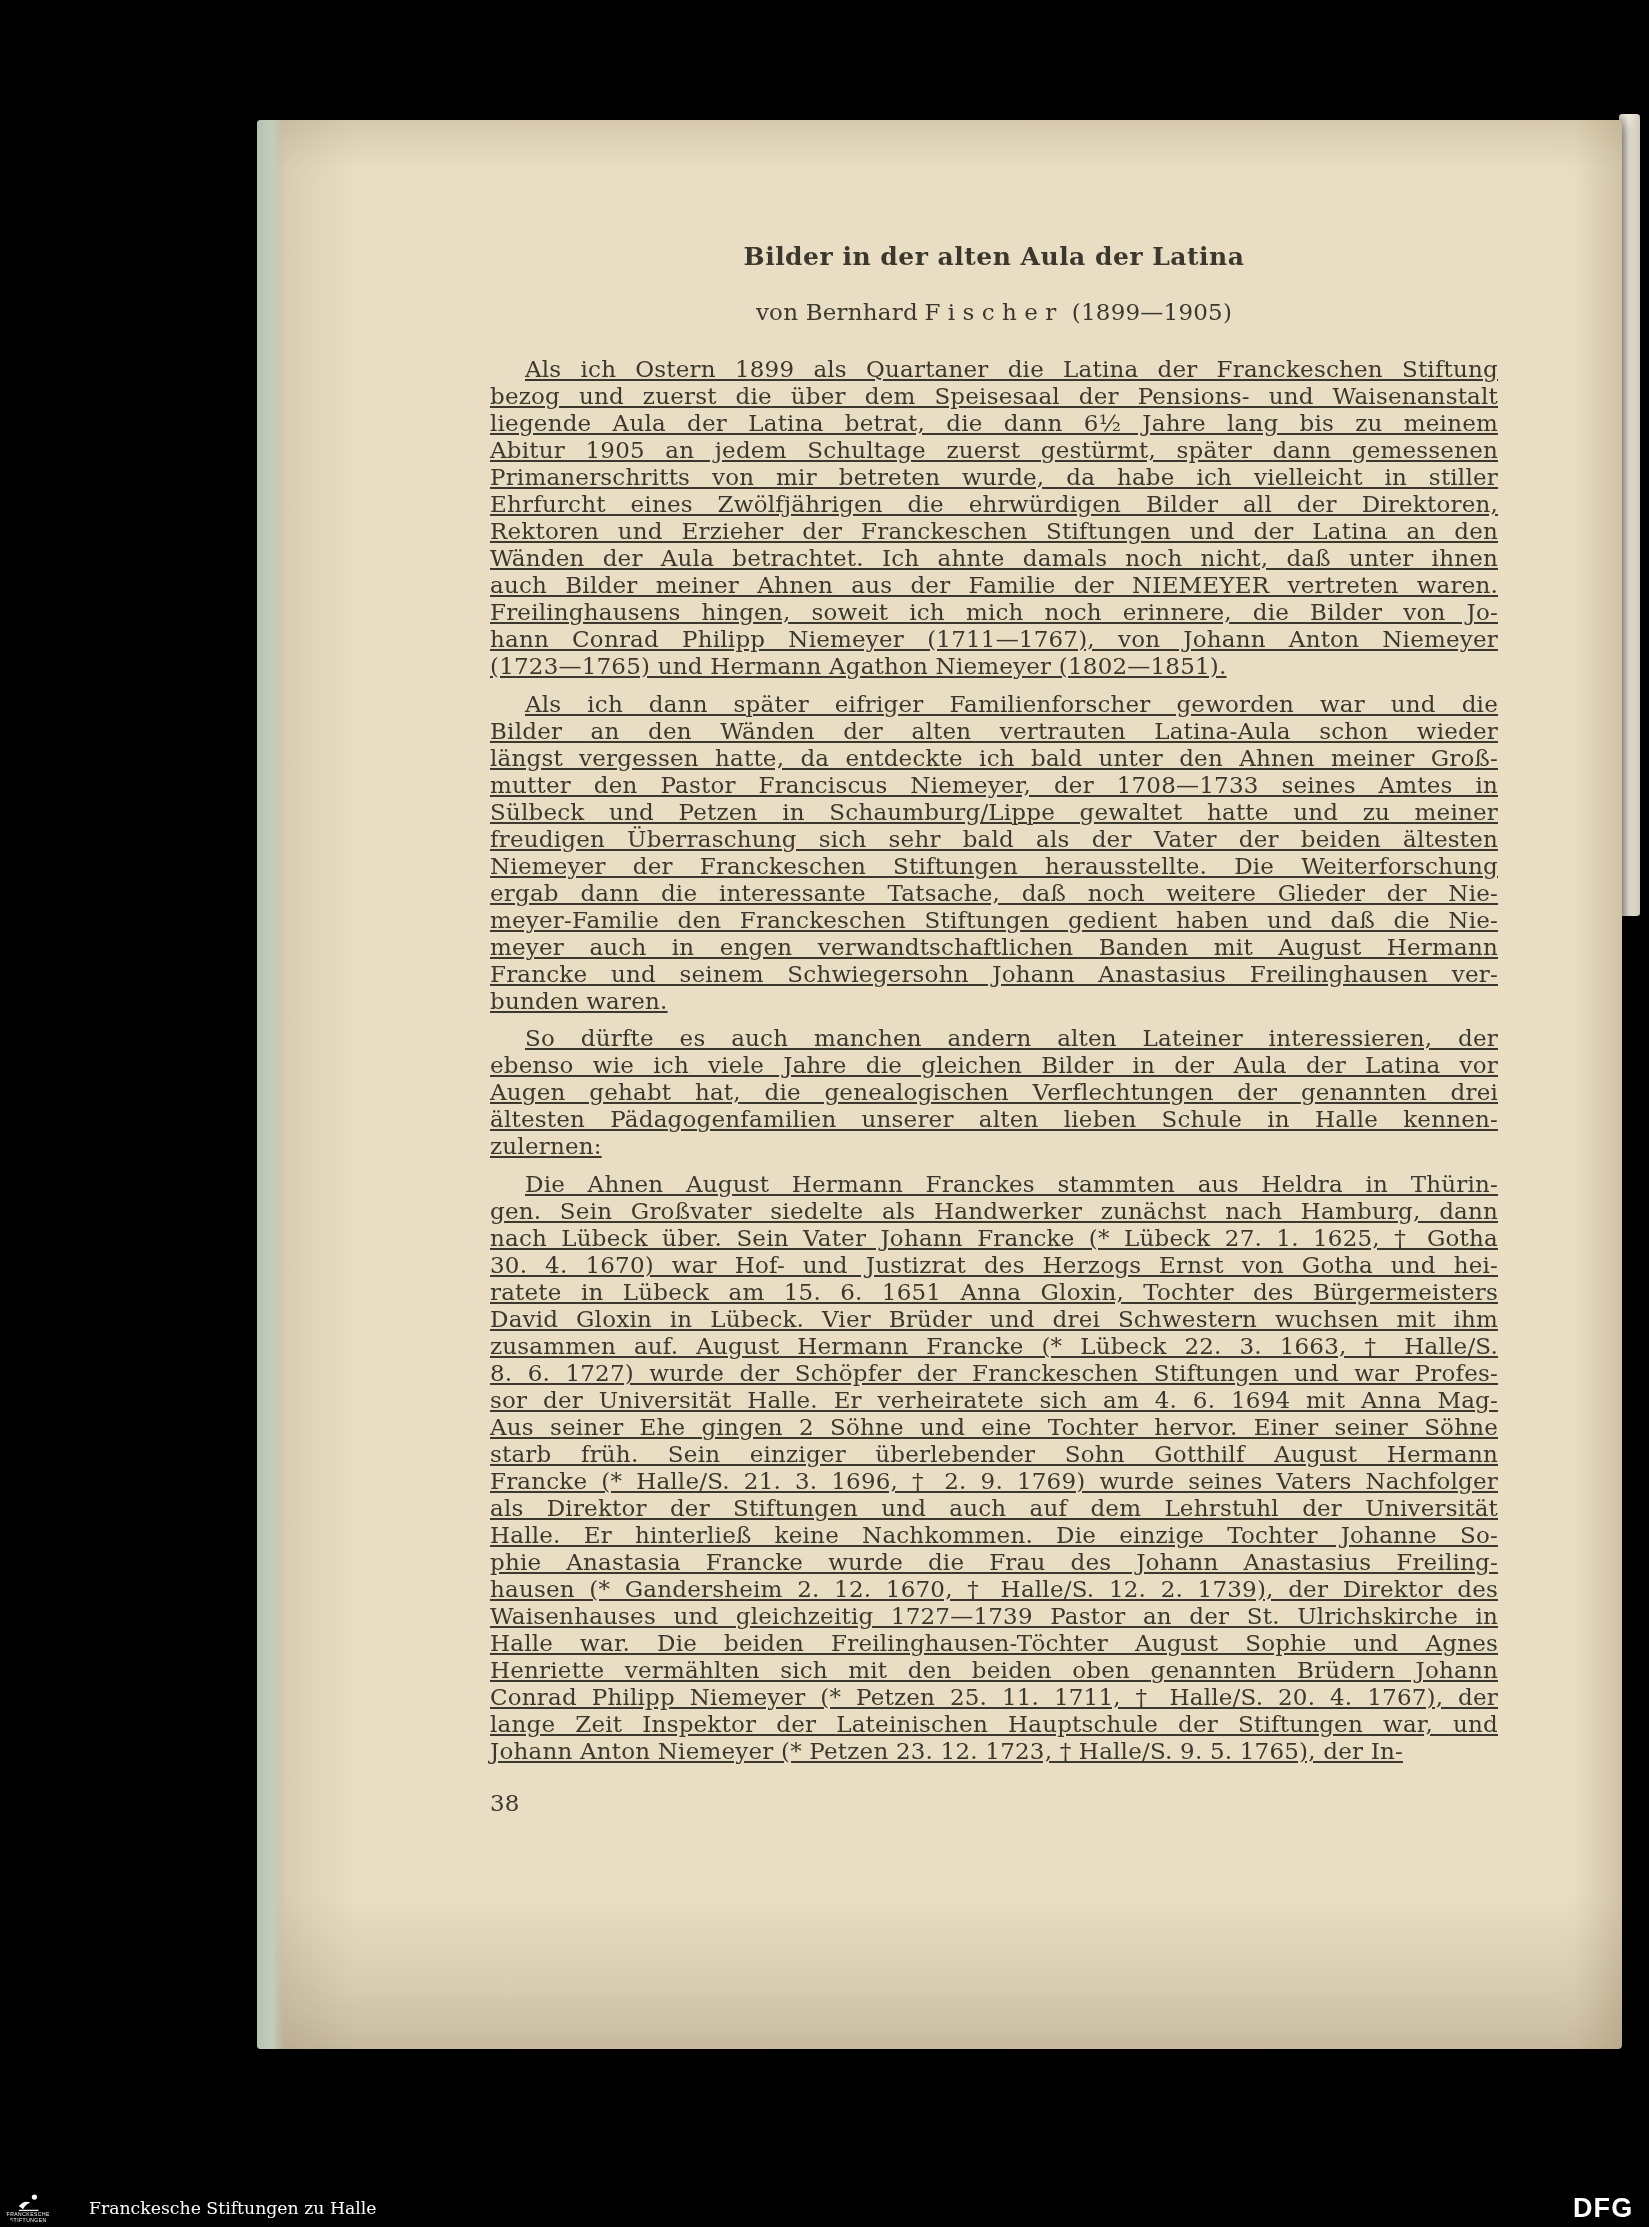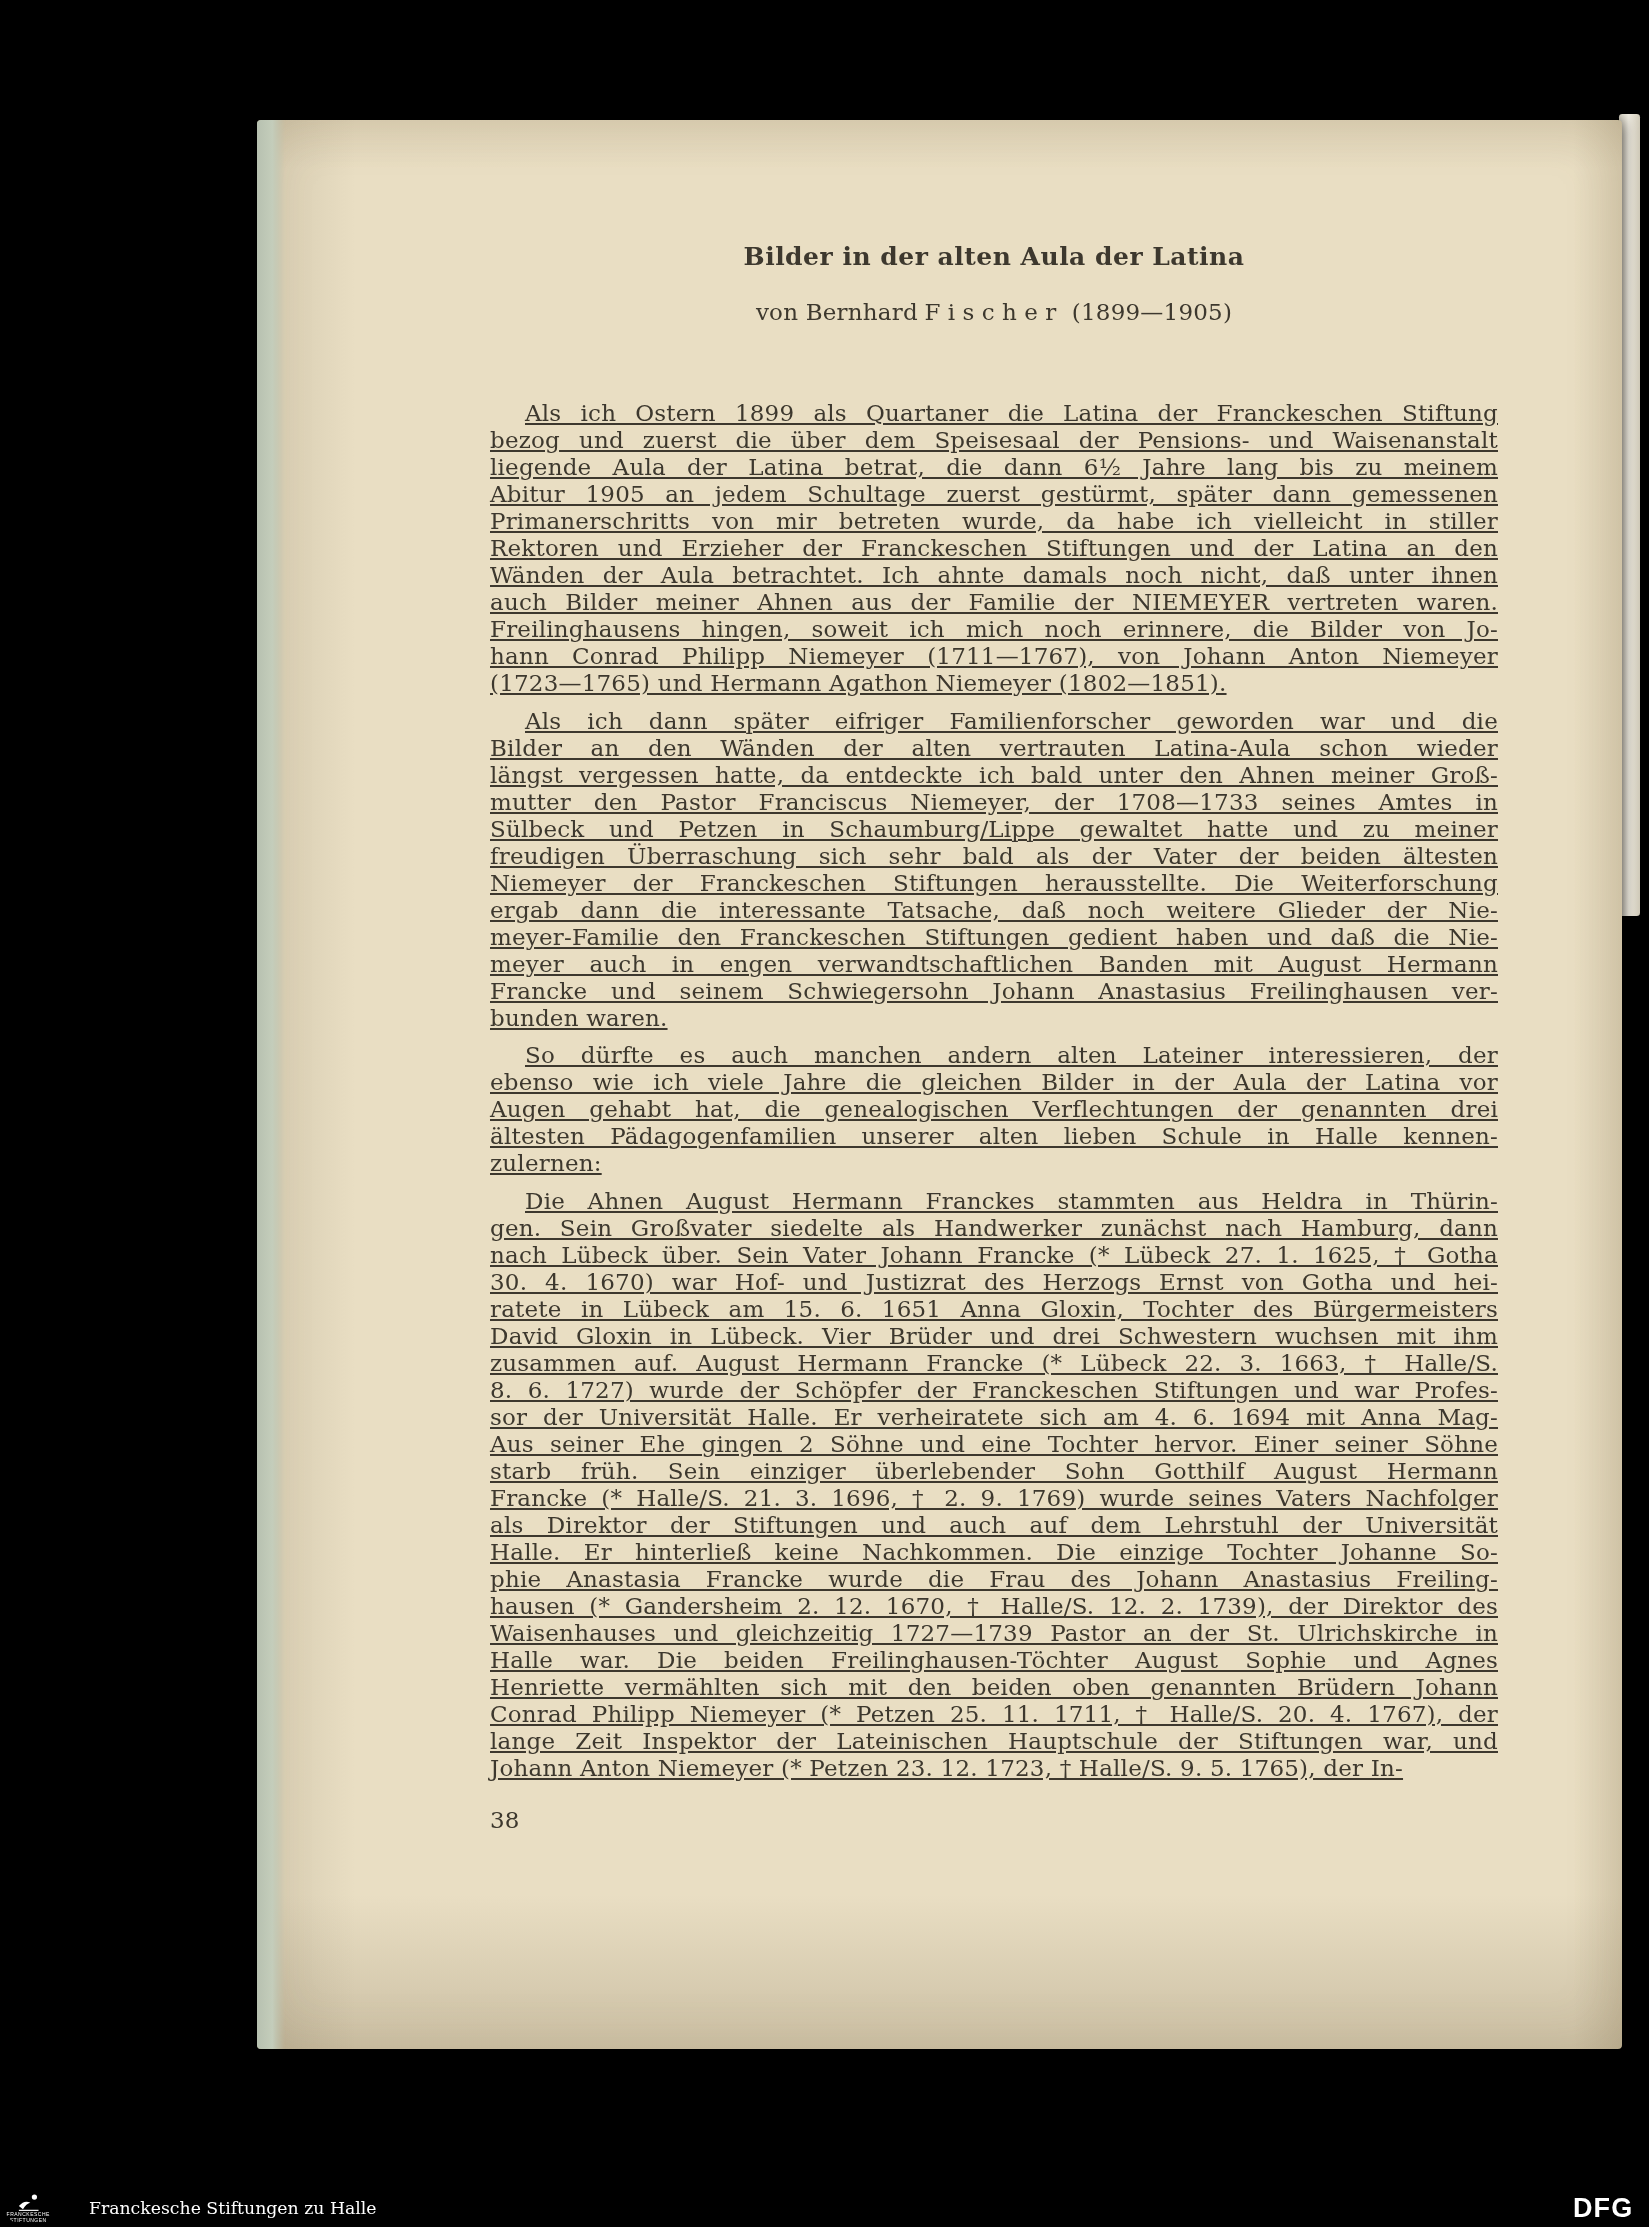--- a/index.html
+++ b/index.html
@@ -29,21 +29,21 @@
     background:linear-gradient(to right,#b7c1b0,var(--page_edge,#c4cdbb) 55%, rgba(196,205,187,0));
     border-radius:4.1px 0 0 4.1px;
   }
   .text-block{
     position:absolute;left:233px;top:122px;width:1008px;
     color:var(--ink,#3d382e);font-size:23px;letter-spacing:0.2px;
   }
   .page-title{
     margin:0 0 28px 0;font-size:25px;font-weight:bold;text-align:center;letter-spacing:0.5px;
   }
-  .byline{margin:0 0 75px 0;font-size:23px;text-align:center;}
+  .byline{margin:0 0 31px 0;font-size:23px;text-align:center;}
   .byline .byline-name{letter-spacing:7.4px;margin:0 8.2px 0 6.6px;}
   .paragraph{margin:0 0 10.7px 0;text-decoration:underline;}
   .line{
     line-height:27px;text-align:justify;text-align-last:justify;
   }
   .line.first{text-indent:35px;}
   .line.last{text-align-last:left;}
   .page-number{margin-top:25px;font-size:23px;text-align:left;}
   
   .viewer-footer{
@@ -80,20 +80,21 @@
 
       <div class="byline"><span>von Bernhard</span><span class="byline-name">Fischer</span><span>(1899—1905)</span></div>
 
       <div>
           <div class="paragraph">
             <div class="line first">Als ich Ostern 1899 als Quartaner die Latina der Franckeschen Stiftung</div>
             <div class="line">bezog und zuerst die über dem Speisesaal der Pensions- und Waisenanstalt</div>
             <div class="line">liegende Aula der Latina betrat, die dann 6½ Jahre lang bis zu meinem</div>
             <div class="line">Abitur 1905 an jedem Schultage zuerst gestürmt, später dann gemessenen</div>
             <div class="line">Primanerschritts von mir betreten wurde, da habe ich vielleicht in stiller</div>
+            <div class="line">Ehrfurcht eines Zwölfjährigen die ehrwürdigen Bilder all der Direktoren,</div>
             <div class="line">Rektoren und Erzieher der Franckeschen Stiftungen und der Latina an den</div>
             <div class="line">Wänden der Aula betrachtet. Ich ahnte damals noch nicht, daß unter ihnen</div>
             <div class="line">auch Bilder meiner Ahnen aus der Familie der NIEMEYER vertreten waren.</div>
             <div class="line">Freilinghausens hingen, soweit ich mich noch erinnere, die Bilder von Jo-</div>
             <div class="line">hann Conrad Philipp Niemeyer (1711—1767), von Johann Anton Niemeyer</div>
             <div class="line last">(1723—1765) und Hermann Agathon Niemeyer (1802—1851).</div>
           </div>
           <div class="paragraph">
             <div class="line first">Als ich dann später eifriger Familienforscher geworden war und die</div>
             <div class="line">Bilder an den Wänden der alten vertrauten Latina-Aula schon wieder</div>

